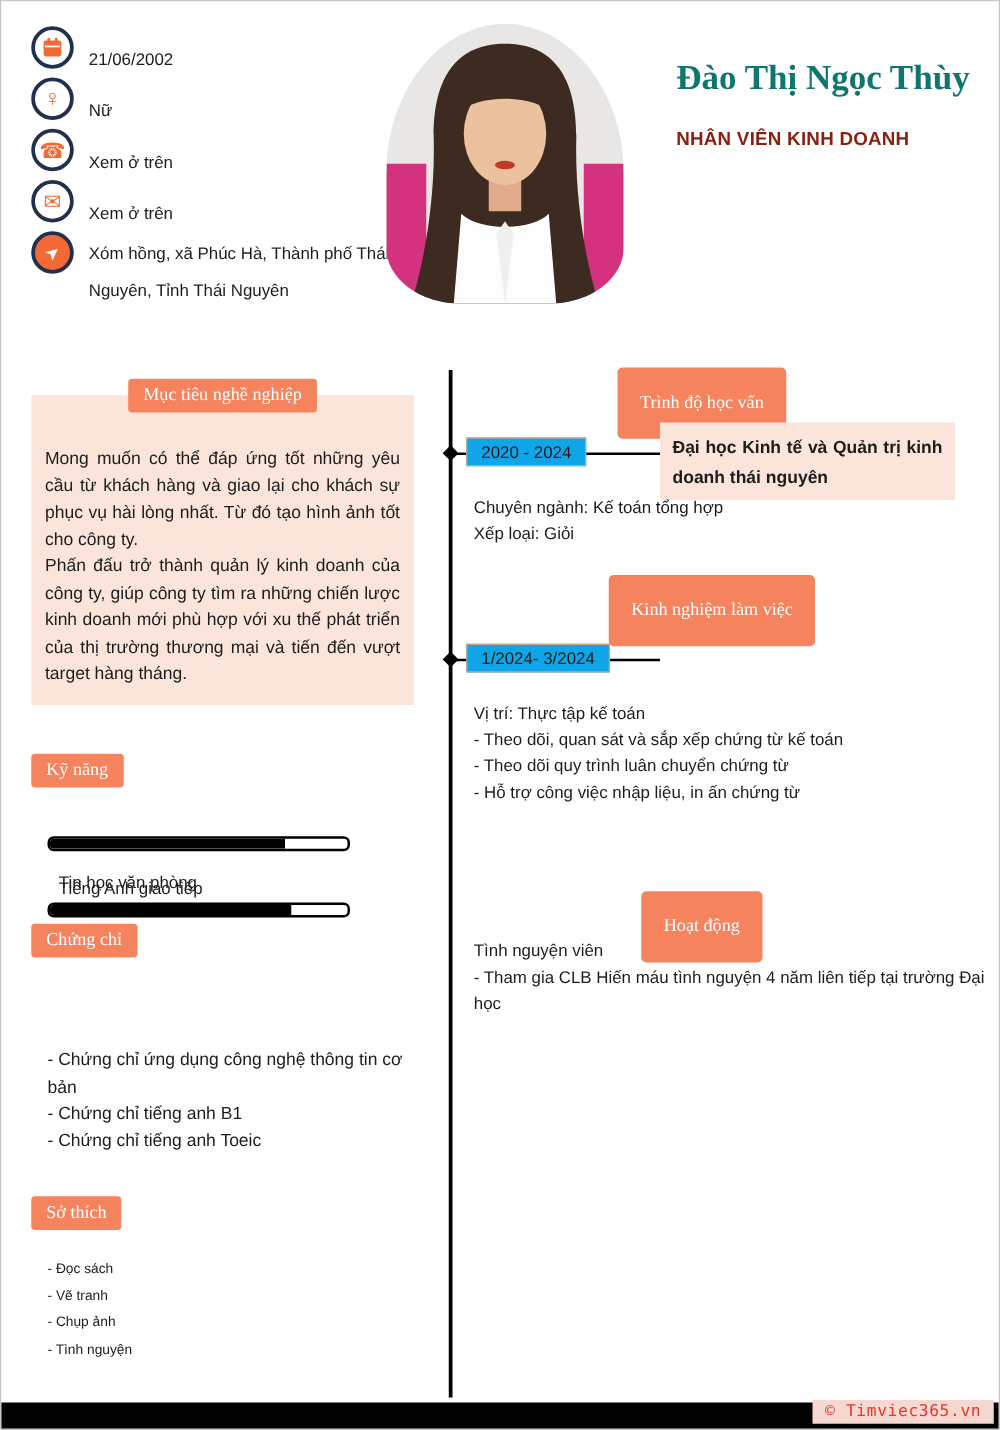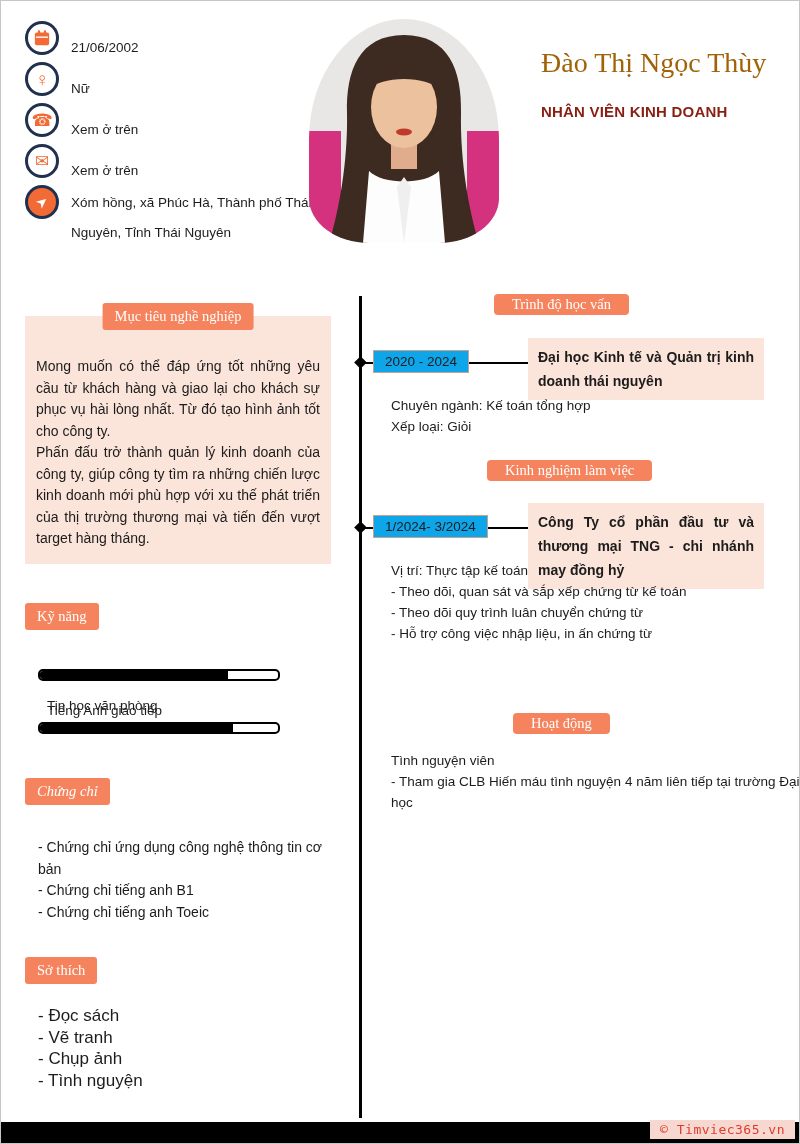--- a/index.html
+++ b/index.html
@@ -21,74 +21,74 @@
   .contact-text { font-size:13.5px; }
   .address .contact-text { line-height:30px; width:242px; margin-top:3px; }
 
   
   .photo { position:absolute; left:308px; top:18px; width:190px; height:224px;
            border-radius:95px 95px 60px 60px / 120px 120px 45px 45px; overflow:hidden; }
   .photo svg { display:block; }
 
   
   .name { position:absolute; left:540px; top:46px; font-family:"Liberation Serif","DejaVu Serif",serif;
-          font-size:28px; font-weight:normal; color:#a16207; white-space:nowrap;text-align:center; }
+          font-size:28px; font-weight:bold; color:#0f766e; white-space:nowrap;text-align:center; }
   .job-title { position:absolute; left:540px; top:102px; font-size:15px; font-weight:bold;
                color:#8a1e10; letter-spacing:0.2px; }
 
   
   .badge { position:absolute; background:#f5845e; color:#fff;
            font-family:"Liberation Serif","DejaVu Serif",serif; font-size:14.5px;
            padding:5px 12px; border-radius:3px; white-space:nowrap; }
   .pill  { position:absolute; background:#f5845e; color:#fff;
            font-family:"Liberation Serif","DejaVu Serif",serif; font-size:14.5px;
-           padding:2px 18px; border-radius:4px; white-space:nowrap; }
+           padding:20px 18px; border-radius:4px; white-space:nowrap; }
 
   
   .objective { position:absolute; left:24px; top:315px; width:306px; background:#fbe4da;
                padding:40px 11px 14px; }
   .obj-badge { top:-13px; left:50%; transform:translateX(-50%); position:absolute; }
   .objective p { font-size:14px; line-height:21.5px; text-align:justify; }
 
   
   .skills-badge { left:24px; top:602px; }
   .skill-label { position:absolute; left:46px; font-size:13.5px; }
   .lbl1 { top:649px;margin-top:48px; } .lbl2 { top:702px; }
   .skill-bar { position:absolute; left:37px; width:242px; height:12px; border:2px solid #000;
                border-radius:5px; background:#fff; overflow:hidden; }
   .bar1 { top:668px; } .bar2 { top:721px; }
   .skill-fill { height:100%; background:#000; }
 
   
-  .cert-badge { left:24px; top:777px;font-style:italic; }
+  .cert-badge { left:24px; top:738px; }
   .cert-list { position:absolute; left:37px; top:836px; width:284px; font-size:14px;
                line-height:21.5px; text-align:justify; }
   .hobby-badge { left:24px; top:956px; }
-  .hobby-list { position:absolute; left:37px; top:1004px; font-size:17px; line-height:21.5px; }
+  .hobby-list { position:absolute; left:37px; top:1004px; font-size:11px; line-height:21.5px; }
 
   
   .timeline-line { position:absolute; left:358px; top:295px; width:3px; height:822px; background:#000; }
   .diamond { position:absolute; left:355px; width:9px; height:9px; background:#000; transform:rotate(45deg); }
   .d1 { top:357px; } .d2 { top:522px; }
   .connector { position:absolute; left:360px; width:167px; height:2px; background:#000; }
   .c1 { top:361px; } .c2 { top:526px; }
 
   .edu-pill { left:493px; top:293px; }
   .exp-pill { left:486px; top:459px; }
   .act-pill { left:512px; top:712px; }
 
   .date-box { position:absolute; left:372px; background:#0ea5e9; border:1px solid #caa093;
               font-size:13.5px; padding:3px 11px; white-space:nowrap; }
   .date1 { top:349px; } .date2 { top:514px; }
 
   .org-box { position:absolute; left:527px; width:236px; background:#fbe4da; padding:7px 10px;
              font-size:14px; font-weight:bold; line-height:24px; text-align:justify; }
   .org1 { top:337px; } .org2 { top:502px; }
 
-  .detail-block { position:absolute; left:390px; font-size:13.5px; line-height:21px; }
+  .detail-block { position:absolute; left:378px; font-size:13.5px; line-height:21px; }
   .edu-details { top:394px; width:400px; }
   .exp-details { top:559px; width:400px; }
   .act-details { top:749px; width:414px; }
 
   
   .footer-bar { position:absolute; left:0; bottom:0; width:100%; height:21px; background:#000; }
   .copyright { position:absolute; right:4px; bottom:4px; background:#f7d8d0; color:#e2392b;
                font-family:"DejaVu Sans Mono","Liberation Mono",monospace; font-size:13px;
                padding:2px 10px; letter-spacing:0.5px; }
 </style>
@@ -189,21 +189,20 @@
   <div class="pill edu-pill">Trình độ học vấn</div>
   <div class="date-box date1">2020 - 2024</div>
   <div class="org-box org1">Đại học Kinh tế và Quản trị kinh doanh thái nguyên</div>
   <div class="detail-block edu-details">
     <div>Chuyên ngành: Kế toán tổng hợp</div>
     <div>Xếp loại: Giỏi</div>
   </div>
 
   <div class="pill exp-pill">Kinh nghiệm làm việc</div>
   <div class="date-box date2">1/2024- 3/2024</div>
-  <div class="org-box org2">Công Ty cổ phần đầu tư và thương mại TNG - chi nhánh may đồng hỷ</div>
   <div class="detail-block exp-details">
     <div>Vị trí: Thực tập kế toán</div>
     <div>- Theo dõi, quan sát và sắp xếp chứng từ kế toán</div>
     <div>- Theo dõi quy trình luân chuyển chứng từ</div>
     <div>- Hỗ trợ công việc nhập liệu, in ấn chứng từ</div>
   </div>
 
   <div class="pill act-pill">Hoạt động</div>
   <div class="detail-block act-details">
     <div>Tình nguyện viên</div>

